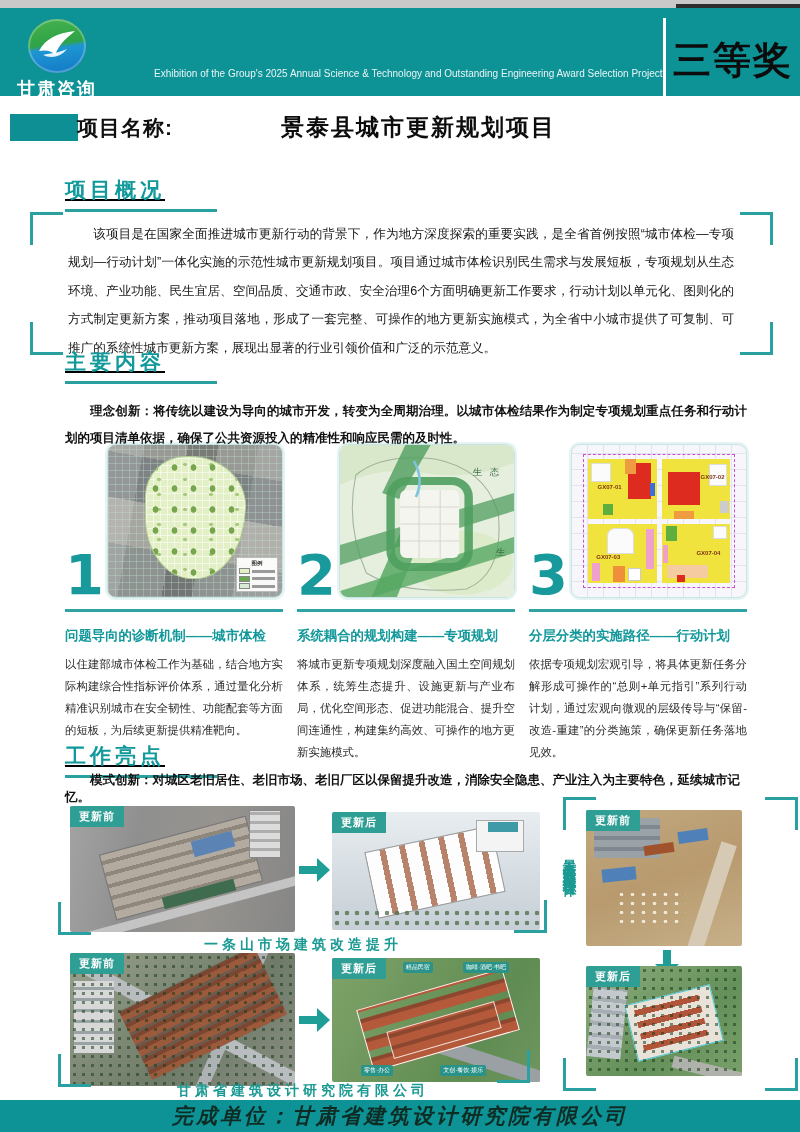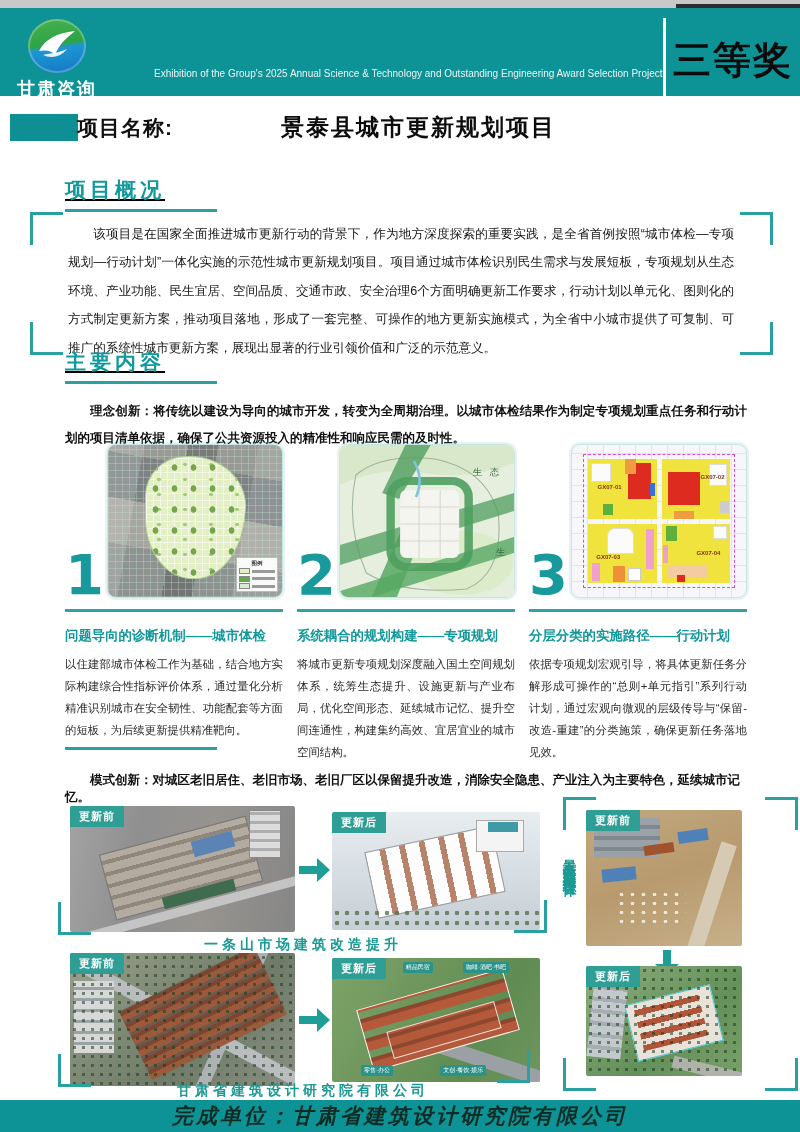--- a/index.html
+++ b/index.html
@@ -200,21 +200,21 @@
             <rect x="57" y="45" width="56" height="68" rx="6" fill="#f4f5ef"></rect>
             <path d="M57 62 h56 M57 79 h56 M57 96 h56 M75 45 v68 M95 45 v68" stroke="#d7d7cf" stroke-width="1"></path>
             <path d="M70 16 Q80 34 72 52" stroke="#7fc4de" stroke-width="2.5" fill="none"></path>
             <text x="126" y="30" font-size="9" fill="#3c6b45" letter-spacing="7">生态</text>
             <text x="148" y="110" font-size="9" fill="#3c6b45">生</text>
           </svg>
         </div>
       </div>
       <div class="mc-line"></div>
       <div class="mc-title">系统耦合的规划构建——专项规划</div>
-      <div class="mc-body">将城市更新专项规划深度融入国土空间规划体系，统筹生态提升、设施更新与产业布局，优化空间形态、延续城市记忆、提升空间连通性，构建集约高效、宜居宜业的城市空间结构。</div>
+      <div class="mc-body">将城市更新专项规划深度融入国土空间规划体系，统筹生态提升、设施更新与产业布局，优化空间形态、促进功能混合、提升空间连通性，构建集约高效、可操作的地方更新实施模式。</div>
     </div>
 
     <div class="mc-col">
       <div class="mc-top">
         <div class="mc-num">3</div>
         <div class="map m3">
           <div class="m3-border">
             <div class="m3-grid">
               <div class="q">
                 <div class="p" style="right:8%;top:6%;width:34%;height:62%;background:#dd2b20;"></div>
@@ -251,20 +251,21 @@
           </div>
         </div>
       </div>
       <div class="mc-line"></div>
       <div class="mc-title">分层分类的实施路径——行动计划</div>
       <div class="mc-body">依据专项规划宏观引导，将具体更新任务分解形成可操作的“总则+单元指引”系列行动计划，通过宏观向微观的层级传导与“保留-改造-重建”的分类施策，确保更新任务落地见效。</div>
     </div>
   </div>
 
   <div class="sec" style="top:742px;">
+    <div class="sec-title">工作亮点</div>
     <div class="sec-line"></div>
   </div>
   <div class="hl-intro">模式创新：对城区老旧居住、老旧市场、老旧厂区以保留提升改造，消除安全隐患、产业注入为主要特色，延续城市记忆。</div>
 
   <div class="photo" style="left:70px;top:806px;width:225px;height:126px;
        background:linear-gradient(100deg,#a3a3a3 0%,#8f8f8f 30%,#97948f 60%,#868686 100%);">
     <div class="badge">更新前</div>
     <div style="position:absolute;left:35px;top:28px;width:150px;height:66px;transform:rotate(-15deg);
          background:repeating-linear-gradient(0deg,#b3ab9f 0 8px,#8f877c 8px 12px);border:1px solid #777;"></div>
     <div style="position:absolute;left:122px;top:30px;width:42px;height:16px;transform:rotate(-15deg);background:#5b84b5;"></div>

